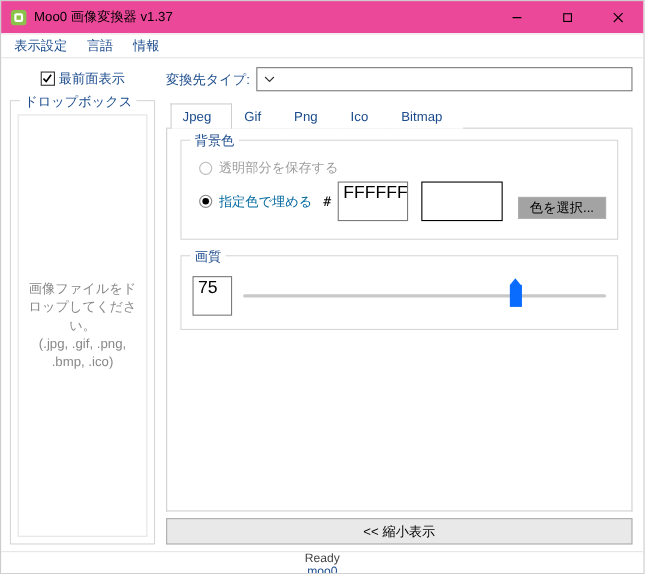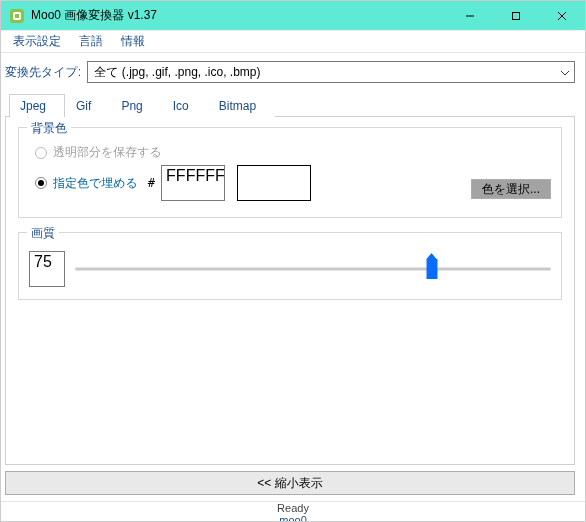--- a/index.html
+++ b/index.html
@@ -13,21 +13,21 @@
     height: 522px;
     display: flex;
     flex-direction: column;
     border: 1px solid #ccc;
   }
   
   .titlebar {
     height: 30px;
     display: flex;
     align-items: center;
-    background: #5eead4;
+    background: #ec4899;
     border-bottom: 1px solid #eee;
   }
   .titlebar .app-icon {
     width: 16px; height: 16px;
     margin: 0 6px 0 8px;
   }
   .titlebar .title {
     flex: 1;
     font-size: 12px;
     color: #000;
@@ -335,27 +335,42 @@
 </div>
 
 <div class="menubar">
   <div class="menuitem">表示設定</div>
   <div class="menuitem">言語</div>
   <div class="menuitem">情報</div>
 </div>
 
 <div class="main">
 
+  <div class="leftcol">
+    <div class="topmost-row">
+      <span class="chk">
+        <svg width="10" height="10" viewBox="0 0 10 10">
+            <polyline points="1.5,5.5 4,8 8.5,2" fill="none" stroke="#000" stroke-width="1.5"></polyline>
+          </svg>
+      </span>
+      <span>最前面表示</span>
+    </div>
+
+    <div class="group">
+      <div class="legend">ドロップボックス</div>
+      <div class="dropzone">画像ファイルをドロップしてください。
+(.jpg, .gif, .png, .bmp, .ico)</div>
+    </div>
+  </div>
 
   <div class="rightcol">
 
     <div class="typerow">
       <span class="lbl">変換先タイプ:</span>
       <div class="typeselect">
-        <span>全て (.jpg, .gif, .png, .ico, .bmp)</span>
         <span class="chev">
           <svg width="10" height="6" viewBox="0 0 10 6">
               <polyline points="1,1 5,5 9,1" fill="none" stroke="#333" stroke-width="1"></polyline>
             </svg>
         </span>
       </div>
     </div>
 
     <div class="tabbar">
       <div class="tab active">Jpeg</div>

